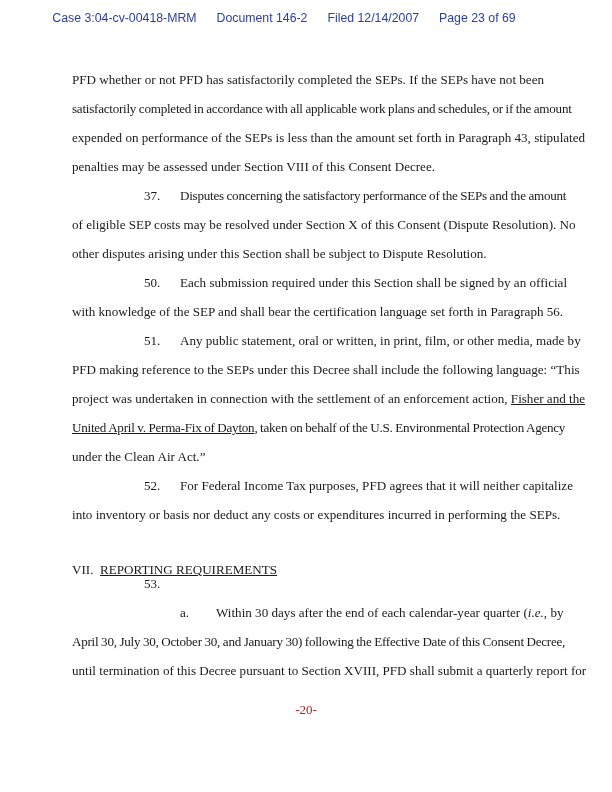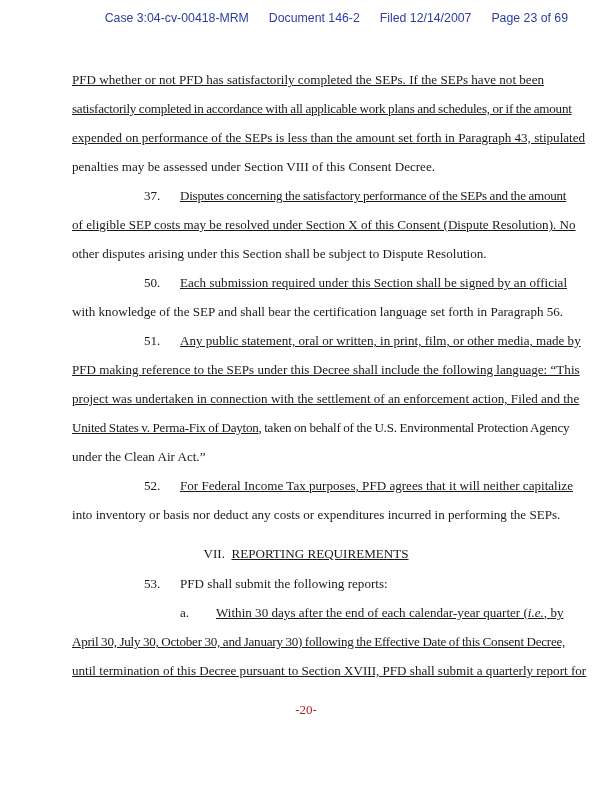--- a/index.html
+++ b/index.html
@@ -13,21 +13,21 @@
       position: relative;
       overflow: hidden;
       font-family: "Liberation Serif", serif;
       color: #1a1a1a;
     }
     .stamp {
       position: absolute;
       top: 11px;
       left: 0;
       width: 568px;
-      text-align: right;
+      text-align: center;
       font-family: "Liberation Sans", sans-serif;
       font-size: 12.3px;
       color: #2a3fa0;
       white-space: pre;
     }
     .stamp span { display: inline-block; }
     .stamp .gap { width: 20px; }
 
     .page {
       position: absolute;
@@ -40,21 +40,20 @@
       left: 0;
       width: 468px;
       height: 20px;
       font-size: 13.1px;
       line-height: 20px;
       white-space: nowrap;
     }
     .just {
       text-align: justify;
       text-align-last: justify;
-      text-decoration: underline;
     }
     .tight { letter-spacing: -0.25px; word-spacing: -0.3px; }
     .u { text-decoration: underline; }
     .num {
       position: absolute;
       left: 72px;
     }
     .num-sub {
       position: absolute;
       left: 108px;
@@ -63,23 +62,23 @@
       position: absolute;
       left: 108px;
       right: 0;
     }
     .after-sub {
       position: absolute;
       left: 144px;
       right: 0;
     }
     .heading {
-      text-align: center;
       left: 0;
       width: 468px;
+      margin-top: 16px;
     }
     .footer {
       position: absolute;
       top: 702px;
       left: 0;
       width: 612px;
       text-align: center;
       font-family: "Liberation Serif", serif;
       font-size: 13px;
       color: #b91c1c;
@@ -108,35 +107,34 @@
     <span class="num">50.</span>
     <span class="after-num just">Each submission required under this Section shall be signed by an official</span>
   </div>
   <div class="line" style="top:234px">with knowledge of the SEP and shall bear the certification language set forth in Paragraph 56.</div>
 
   <div class="line" style="top:263px">
     <span class="num">51.</span>
     <span class="after-num just">Any public statement, oral or written, in print, film, or other media, made by</span>
   </div>
   <div class="line just" style="top:292px">PFD making reference to the SEPs under this Decree shall include the following language:  “This</div>
-  <div class="line just" style="top:321px"><span>project was undertaken in connection with the settlement of an enforcement action, </span><span class="u">Filed and the</span></div>
-  <div class="line tight" style="top:350px"><span class="u">United States v. Perma-Fix of Dayton</span><span>, taken on behalf of the U.S. Environmental Protection Agency</span></div>
+  <div class="line just" style="top:321px"><span>project was undertaken in connection with the settlement of an enforcement action, </span><span class="u">Fisher and the</span></div>
+  <div class="line tight" style="top:350px"><span class="u">United April v. Perma-Fix of Dayton</span><span>, taken on behalf of the U.S. Environmental Protection Agency</span></div>
   <div class="line" style="top:379px">under the Clean Air Act.”</div>
 
   <div class="line" style="top:408px">
     <span class="num">52.</span>
     <span class="after-num just">For Federal Income Tax purposes, PFD agrees that it will neither capitalize</span>
   </div>
   <div class="line" style="top:437px">into inventory or basis nor deduct any costs or expenditures incurred in performing the SEPs.</div>
 
   <div class="line heading" style="top:476px"><span>VII.</span>&nbsp;&nbsp;<span class="u">REPORTING REQUIREMENTS</span></div>
 
   <div class="line" style="top:506px">
     <span class="num">53.</span>
-    <span class="after-num">PFD shall submit the following reports:</span>
   </div>
 
   <div class="line" style="top:535px">
     <span class="num-sub">a.</span>
     <span class="after-sub just"><span>Within 30 days after the end of each calendar-year quarter (</span><i>i.e.</i><span>, by</span></span>
   </div>
   <div class="line just tight" style="top:564px">April 30, July 30, October 30, and January 30) following the Effective Date of this Consent Decree,</div>
   <div class="line just" style="top:593px">until termination of this Decree pursuant to Section XVIII, PFD shall submit a quarterly report for</div>
 </div>
 

